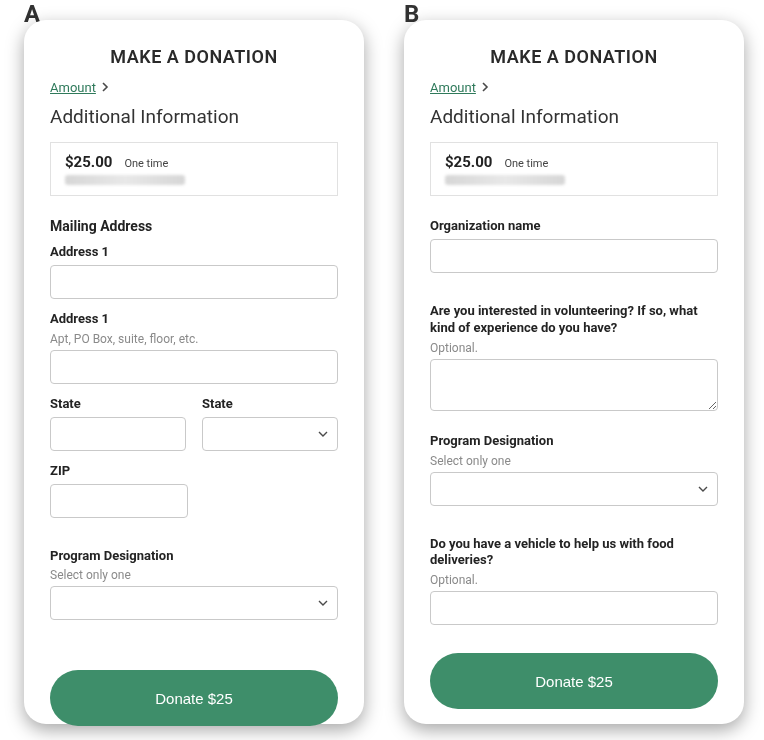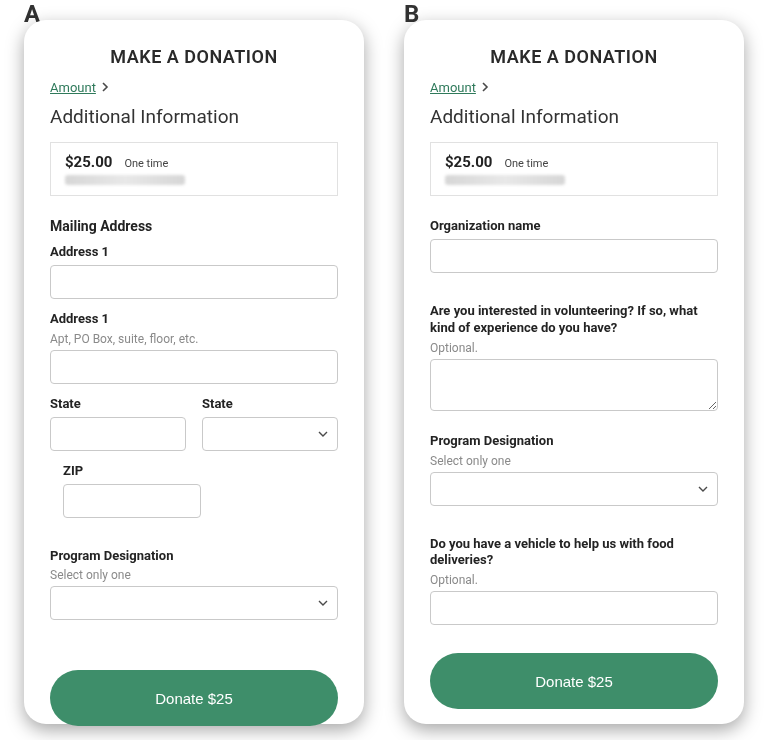--- a/index.html
+++ b/index.html
@@ -189,21 +189,21 @@
         <select class="select"></select>
         <span class="caret">
           <svg viewBox="0 0 10 10">
               <path d="M1 3 L5 7 L9 3" fill="none" stroke="#4a4a4a" stroke-width="1.4"></path>
             </svg>
         </span>
       </div>
     </div>
   </div>
 
-  <div class="field" style="width:48%;margin-left:13px;">
+  <div class="field" style="width:48%;">
     <label class="field-label">ZIP</label>
     <input class="input" style="">
   </div>
 
   <div class="spacer-md"></div>
 
   <div class="field">
     <label class="field-label">Program Designation</label>
     <div class="field-help">Select only one</div>
     <div class="select-wrap">

